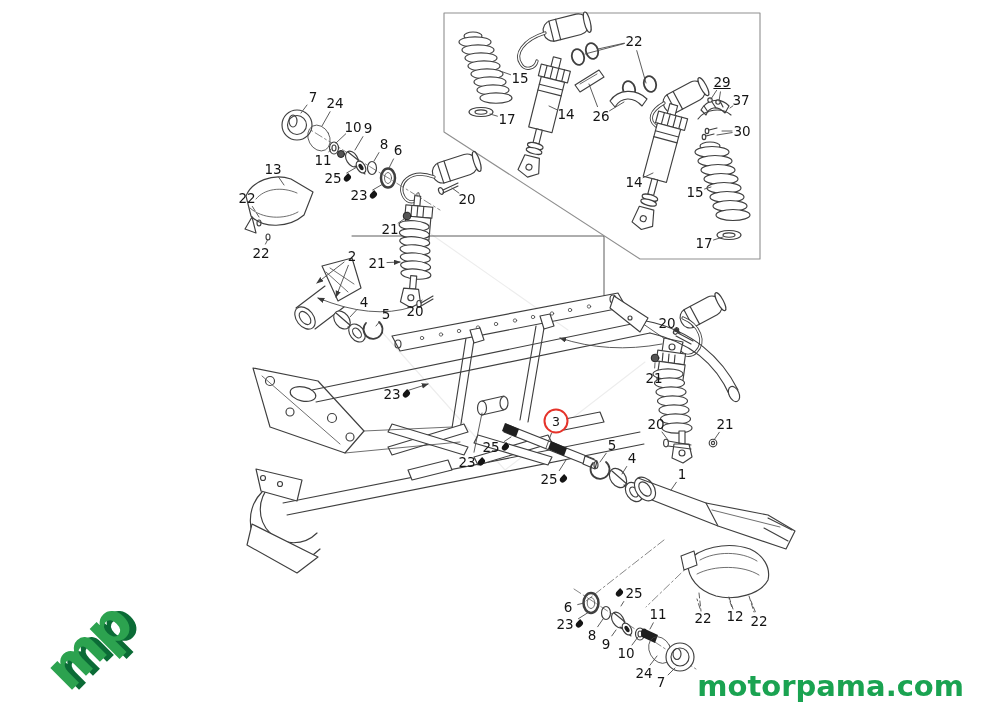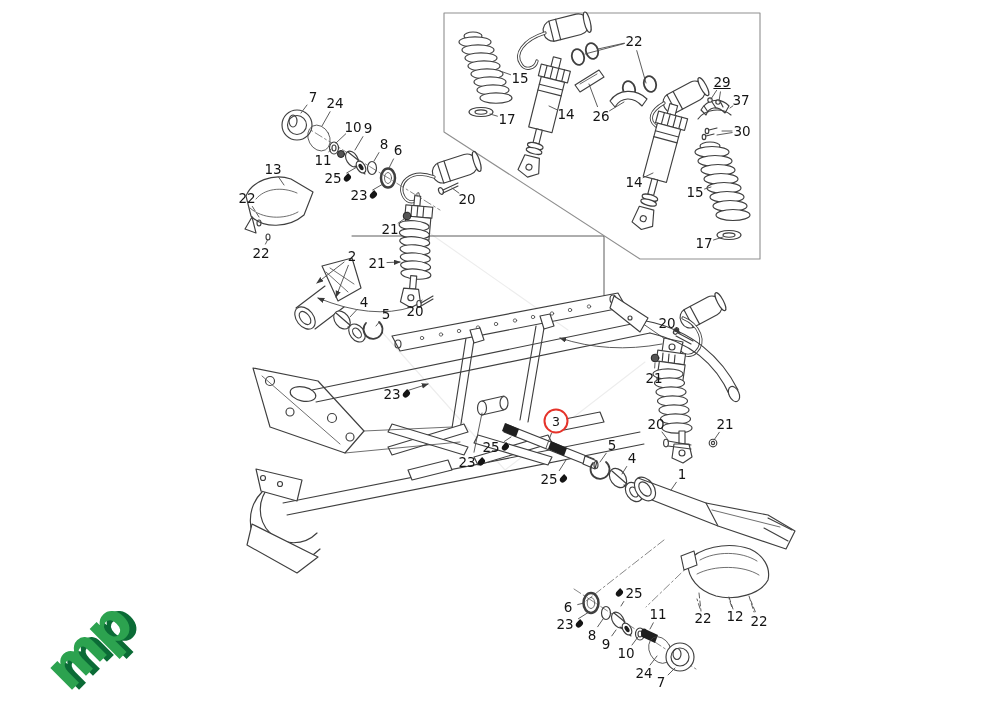--- a/index.html
+++ b/index.html
@@ -653,14 +653,15 @@
         <span>22</span>
       </div>
       <div class="callout" style="left: 759px; top: 621px;">
         <span>22</span>
       </div>
     </div>
 
 <div class="logo">
   <span>mp</span>
 </div>
+<div class="site">motorpama.com</div>
 
 </div>
 
 </body></html>

